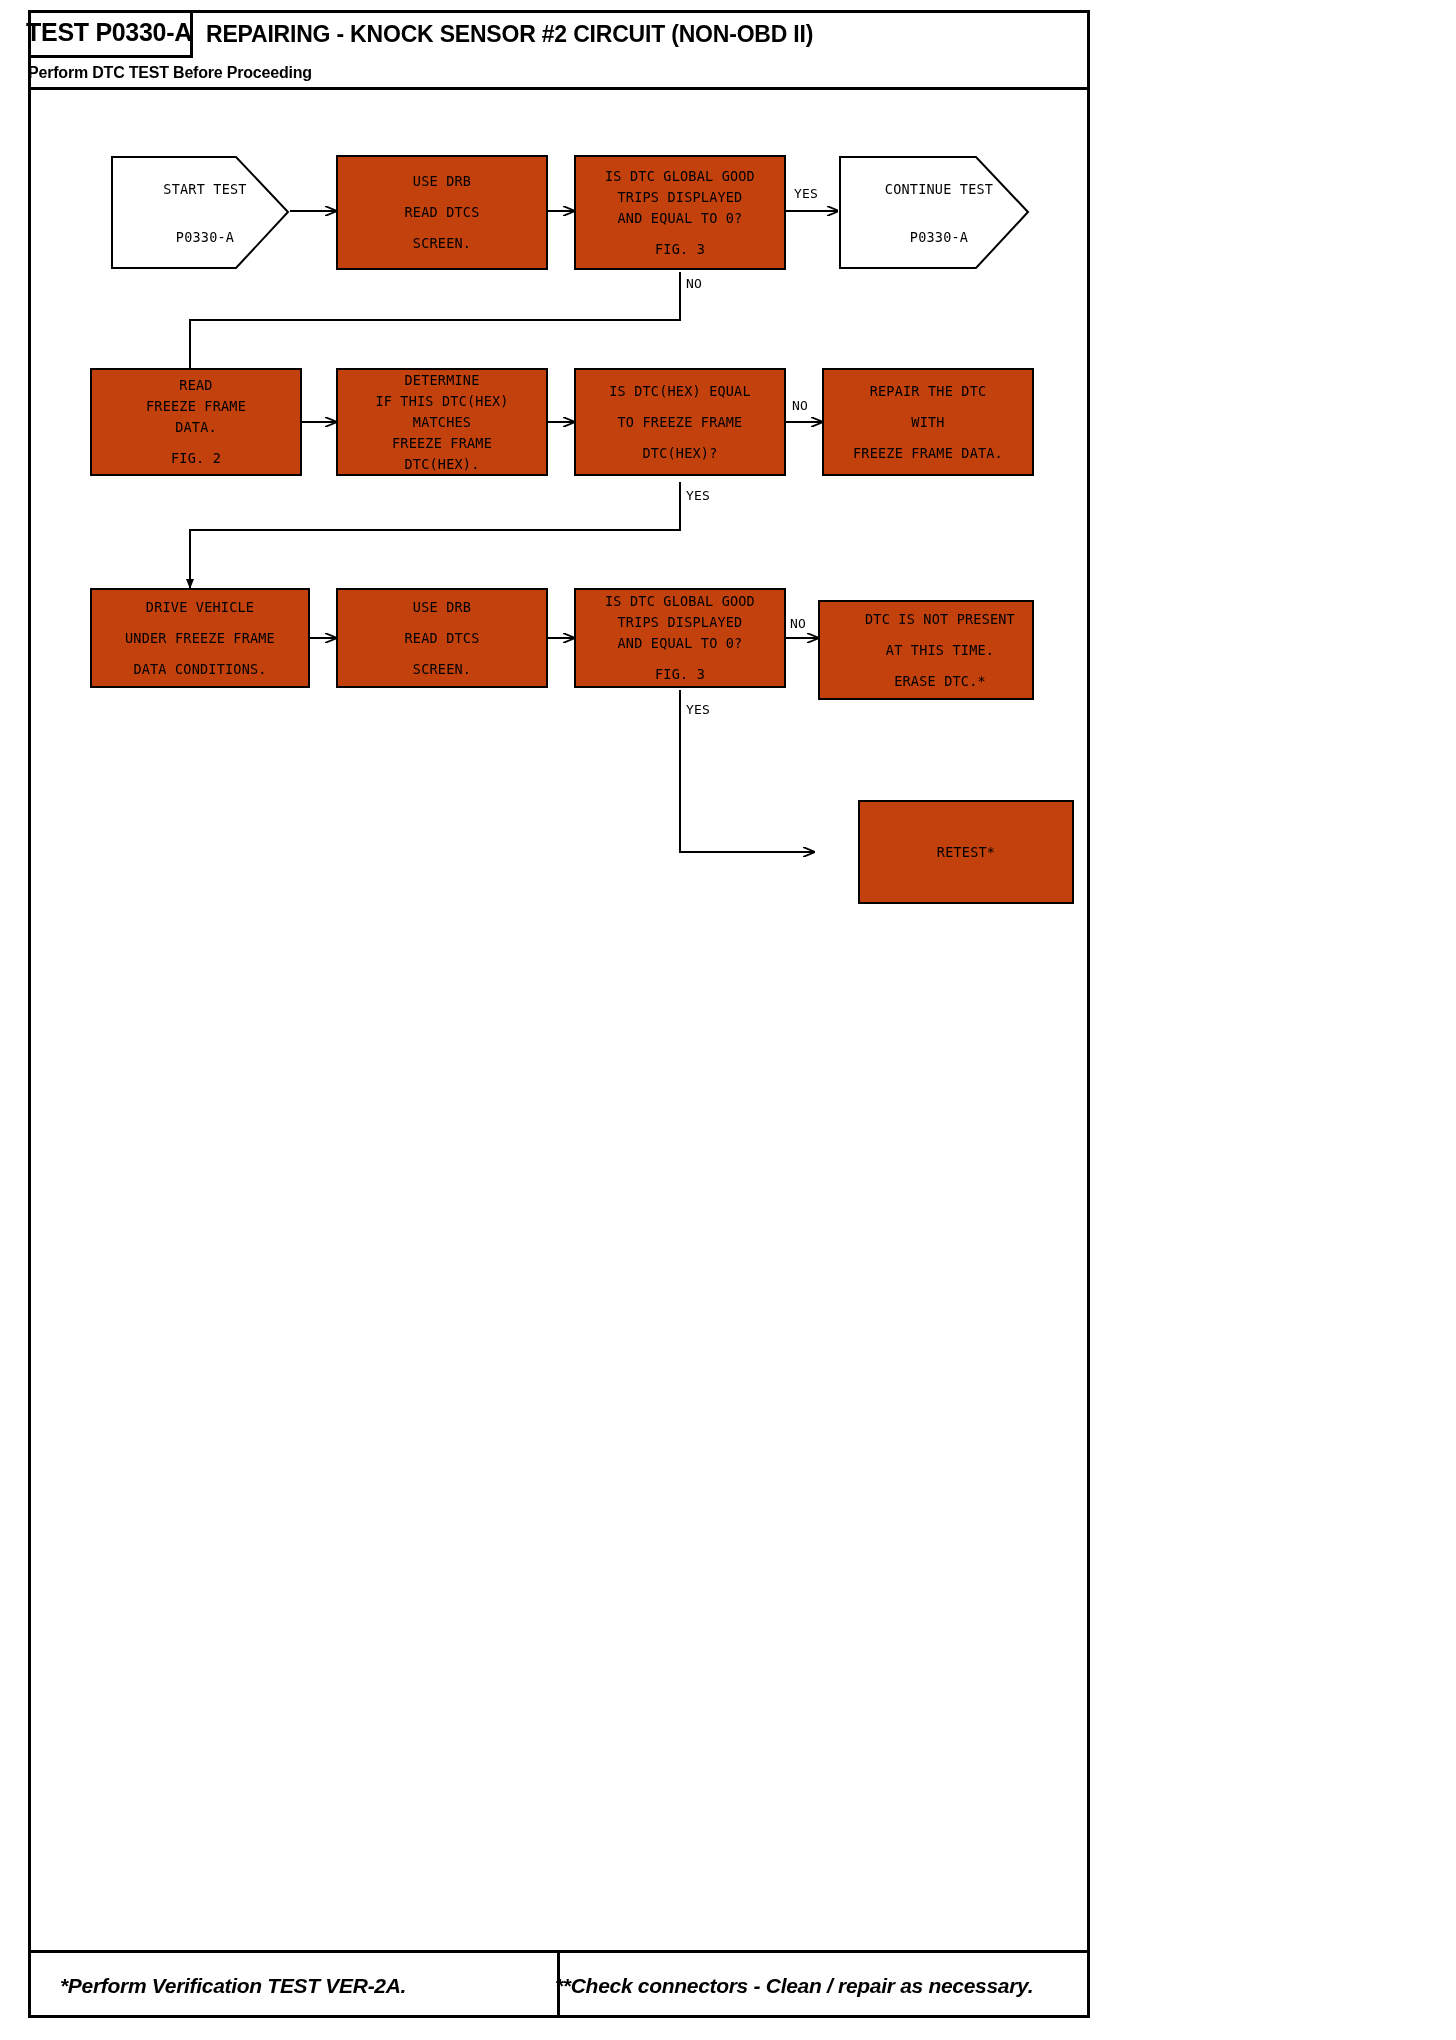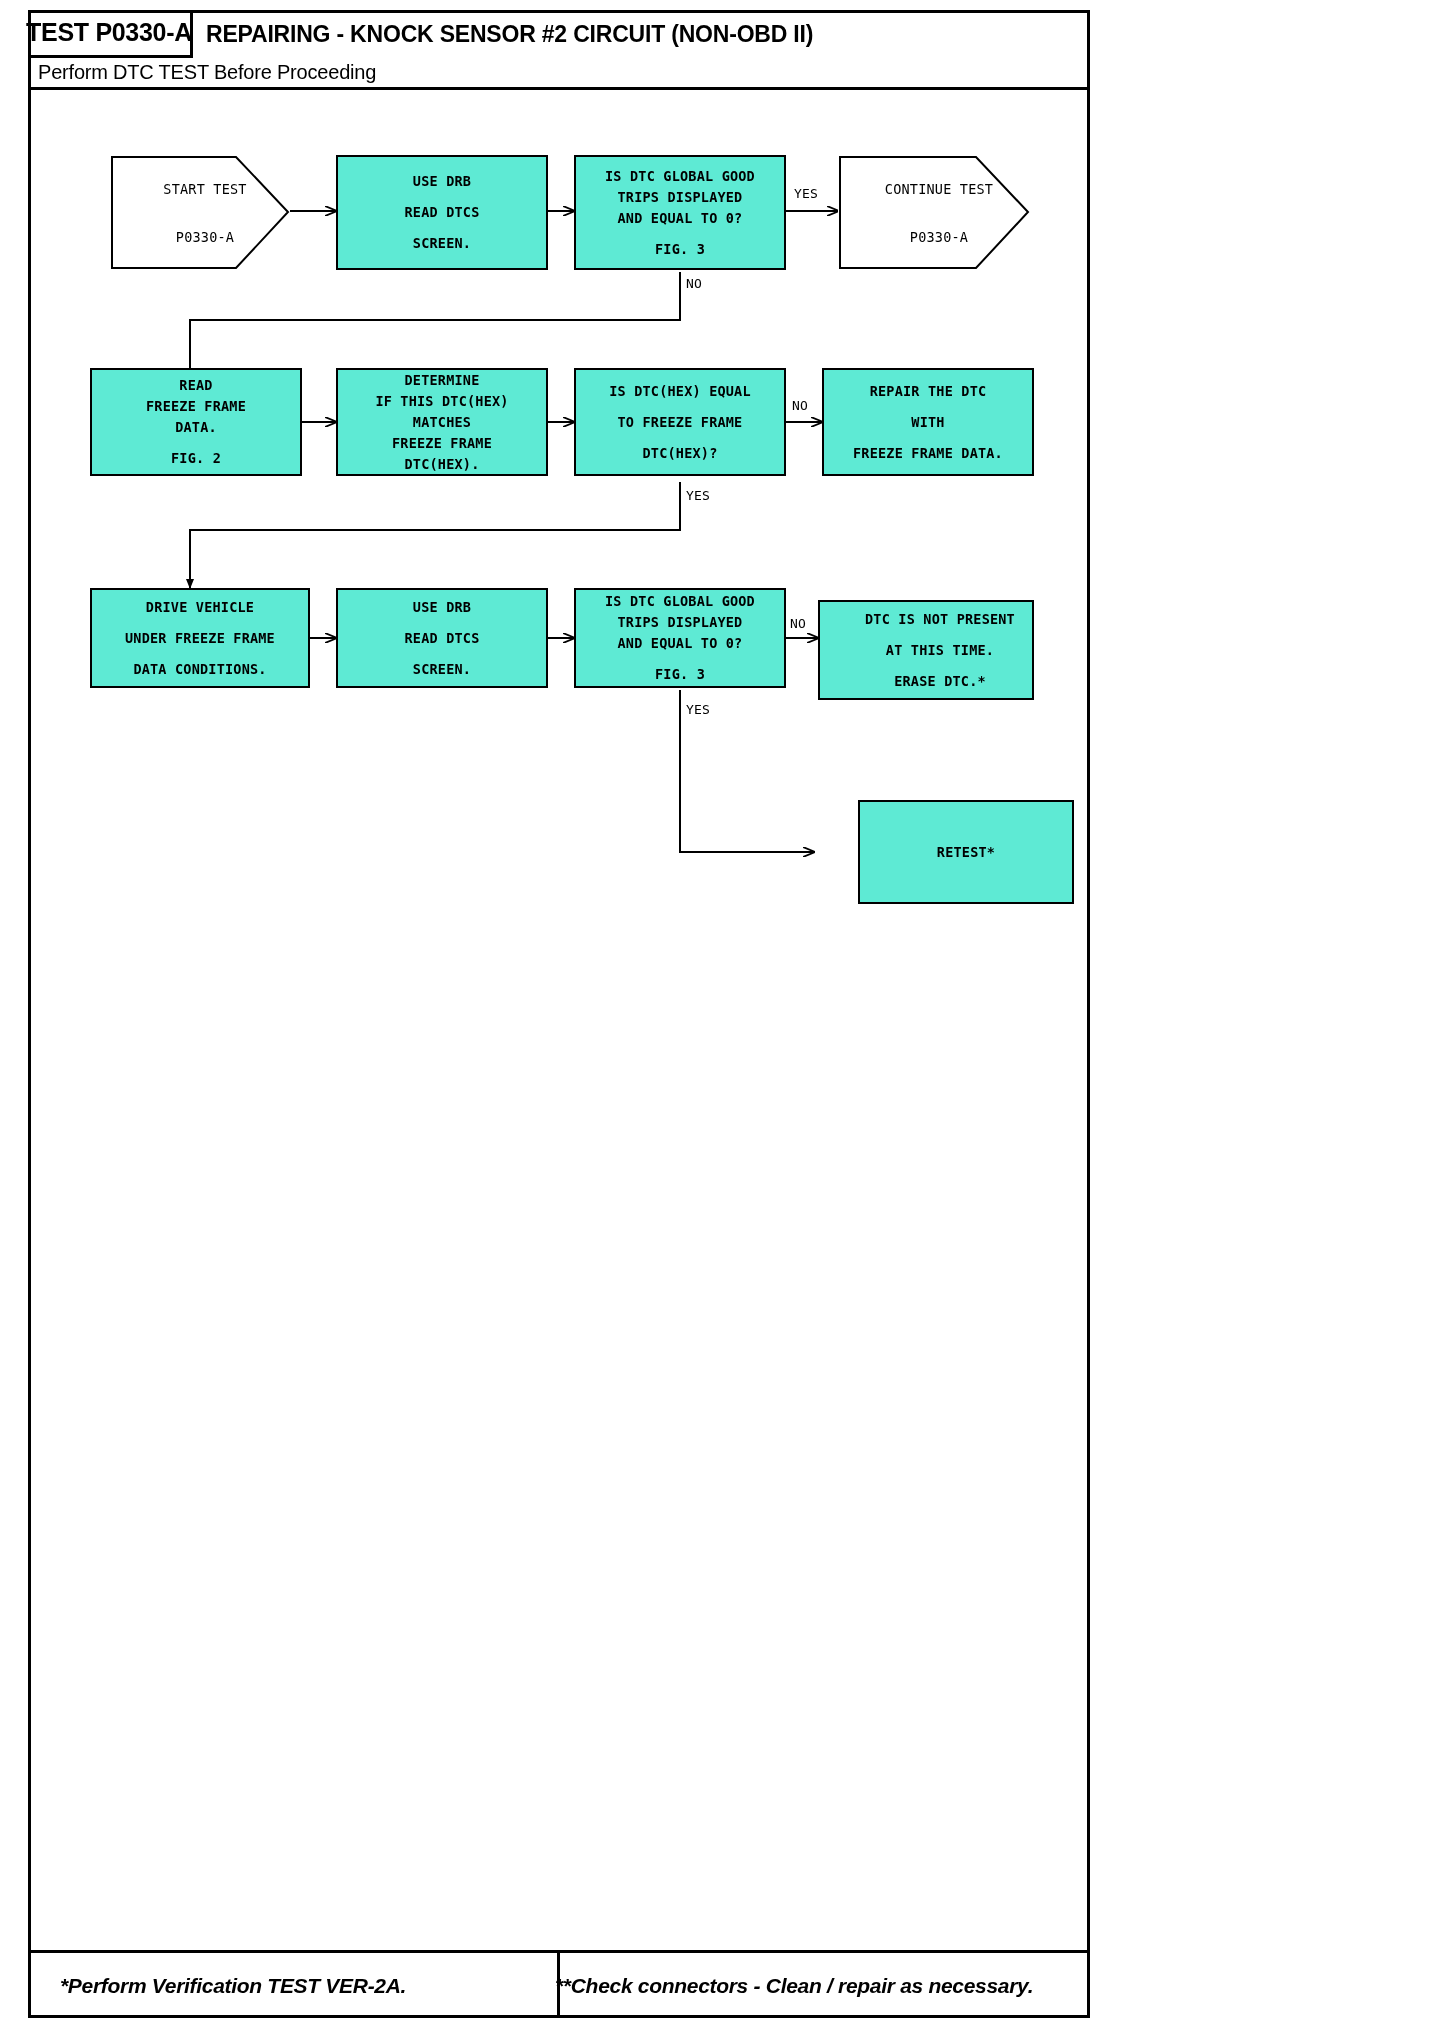--- a/index.html
+++ b/index.html
@@ -75,23 +75,22 @@
     left: 28px;
     top: 58px;
     width: 1062px;
     height: 32px;
     border-bottom: 3px solid #000;
     box-sizing: border-box;
     display: flex;
     align-items: center;
   }
   .subheader-text {
-    padding-left: 10px;
-    font-size: 20px;
-    font-weight: normal;
+    font-size: 16px;
+    font-weight: bold;
     letter-spacing: -0.2px;
     white-space: nowrap;
   }
 
   
   .footer-band {
     position: absolute;
     left: 28px;
     top: 1950px;
     width: 1062px;
@@ -134,32 +133,31 @@
     width: 1456px;
     height: 2040px;
     pointer-events: none;
   }
 
   
   .node {
     position: absolute;
     box-sizing: border-box;
     border: 2px solid #000;
-    background: #5eead4;
+    background: #c2410c;
     display: flex;
     flex-direction: column;
     align-items: center;
     justify-content: center;
     font-family: "DejaVu Sans Mono", monospace;
     font-size: 13.5px;
     line-height: 21px;
     letter-spacing: 0.2px;
     text-align: center;
     white-space: pre;
-    font-weight: bold;
   }
   .node .ln { display: block; }
   .node .gap { height: 10px; }
 
   
   .node-arrow {
     position: absolute;
     box-sizing: border-box;
     background: #fff;
     display: flex;

